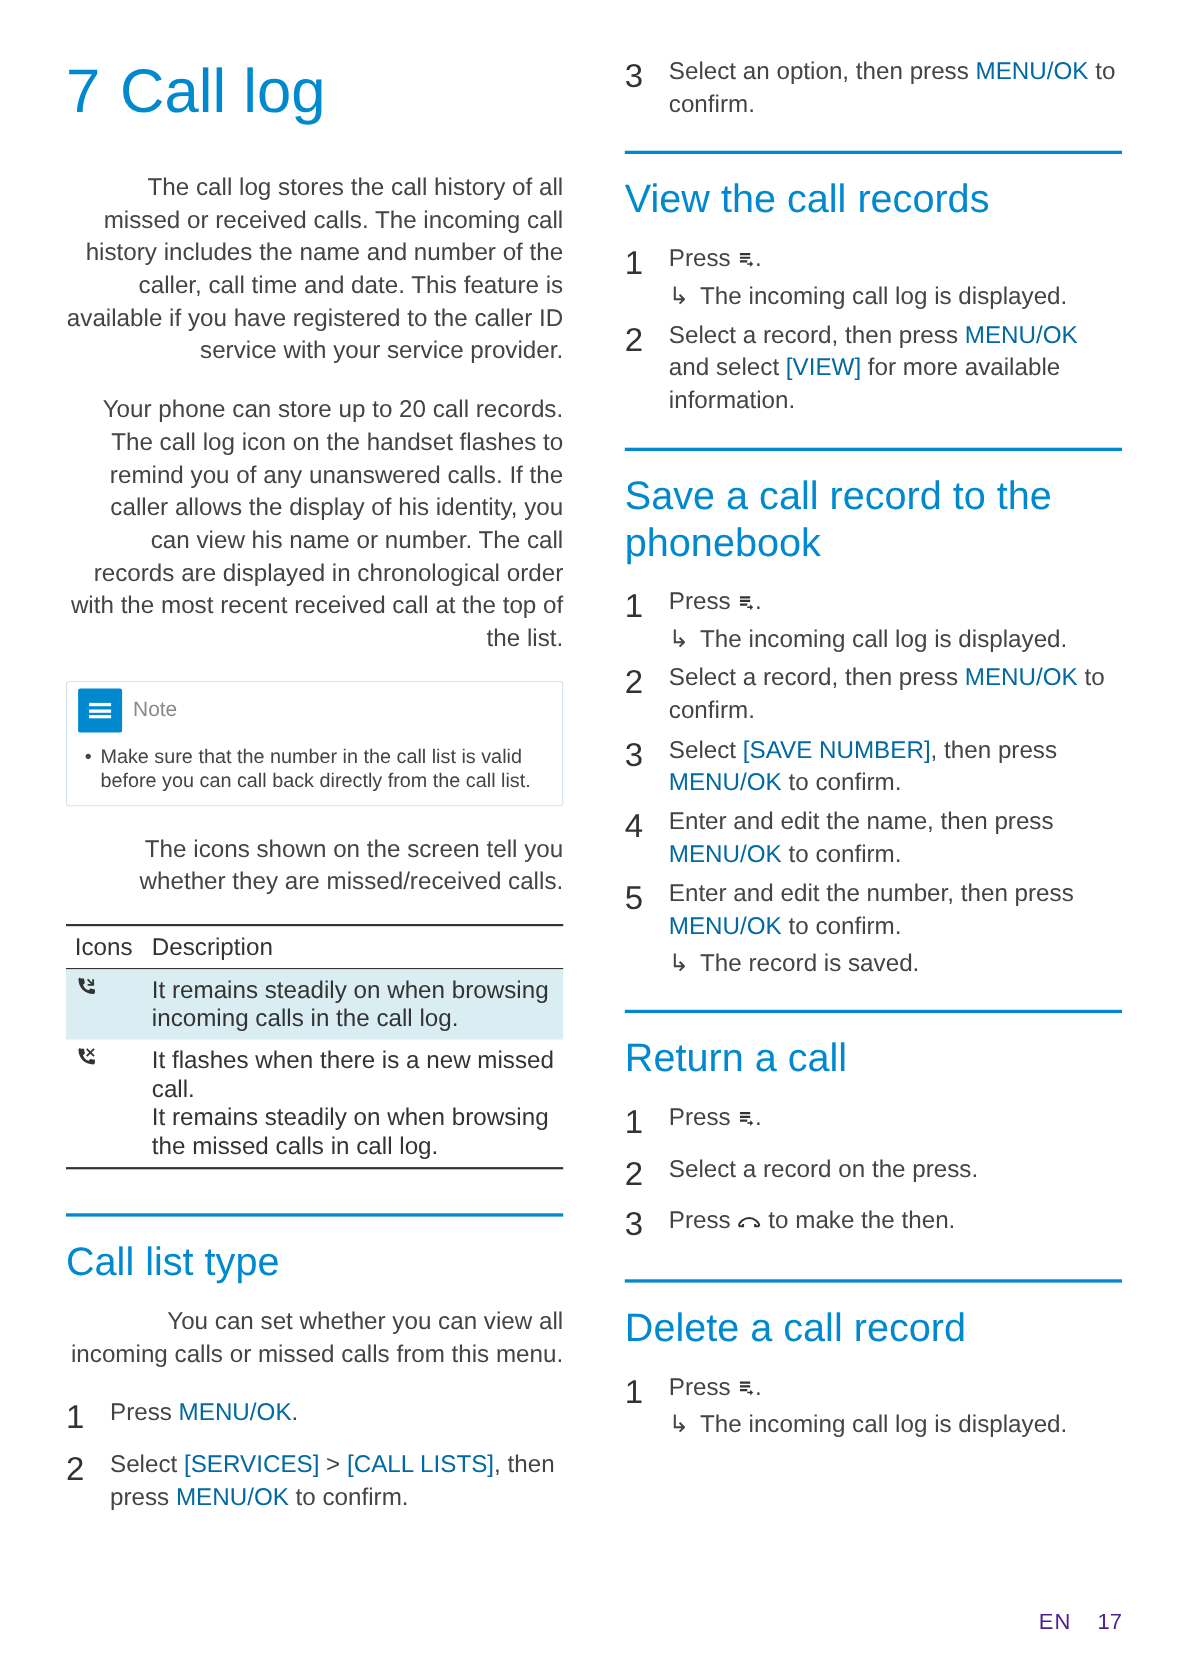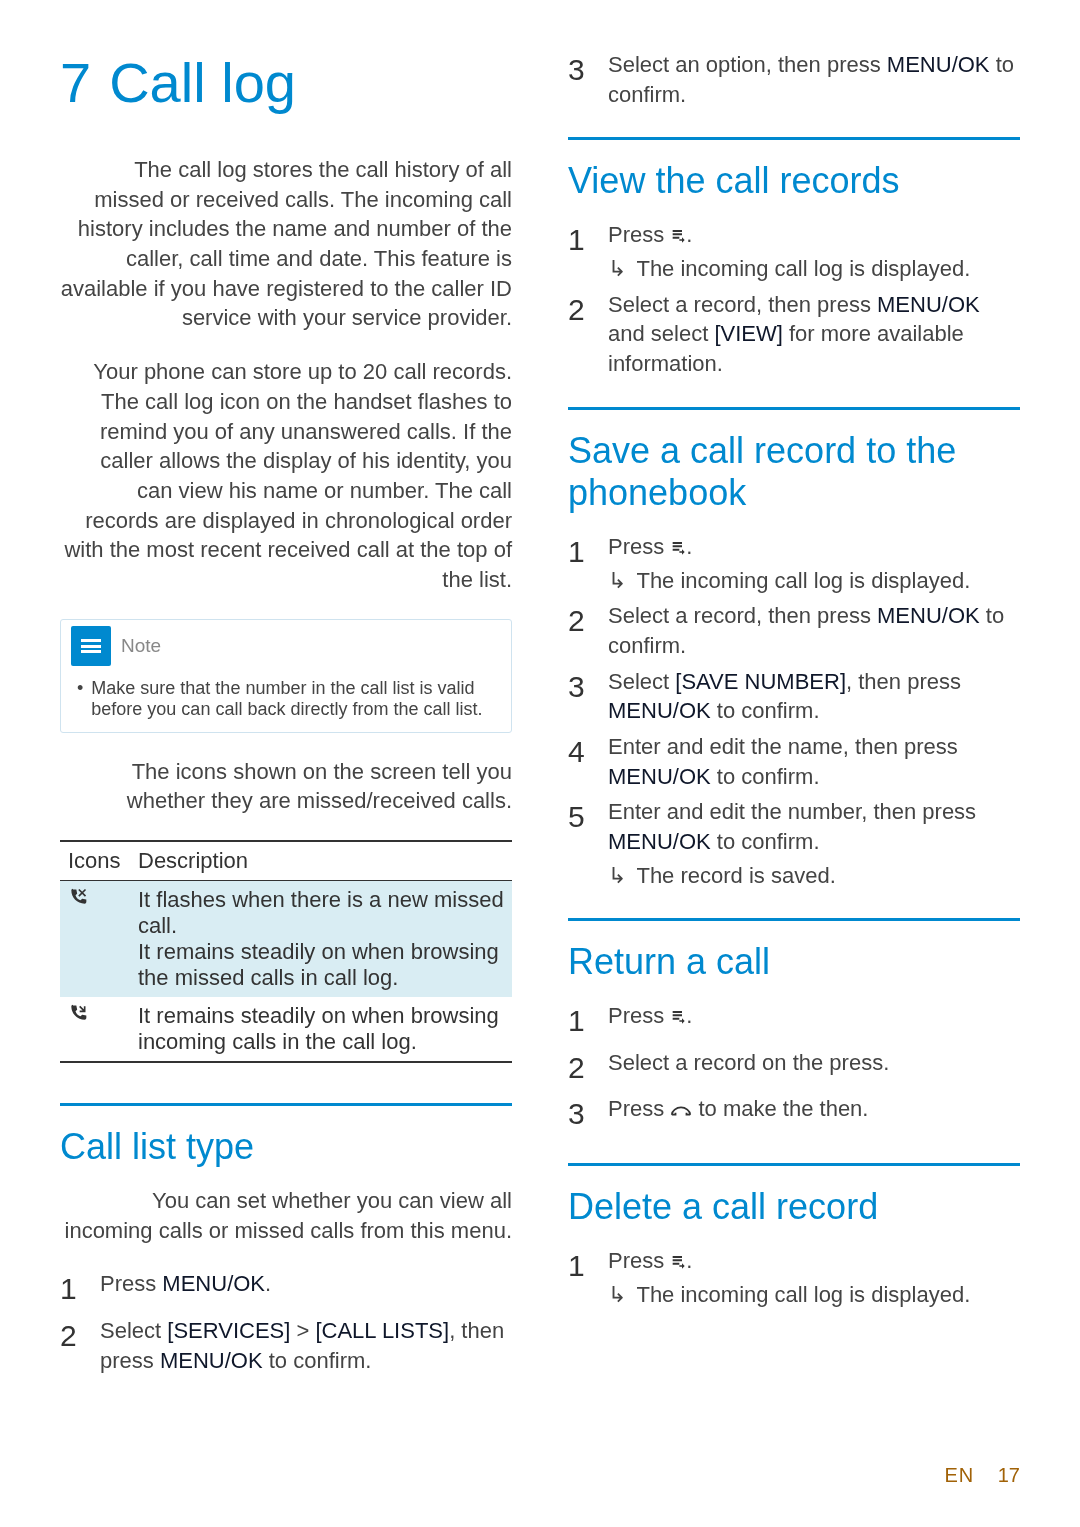--- a/index.html
+++ b/index.html
@@ -120,29 +120,29 @@
   }
   .step-body { flex: 1; }
   .result {
     display: flex;
     gap: 10px;
     margin-top: 4px;
   }
   .result-arrow { flex: 0 0 auto; }
   .bold-key {
     font-weight: 400;
-    color: #0f172a;
+    color: #0369a1;
   }
   .call-log-icon svg { width: 16px; height: 16px; vertical-align: -2px; }
   .talk-icon svg { width: 22px; height: 14px; vertical-align: -2px; }
   .footer {
     position: absolute;
     bottom: 40px; right: 60px;
     font-size: 20px;
-    color: #a16207;
+    color: #4c1d95;
   }
   .footer .lang { margin-right: 18px; letter-spacing: 1px; }
 </style>
 </head>
 <body>
 
 <div class="columns">
 
   <div class="col">
     <h1 class="chapter-title">
@@ -174,37 +174,37 @@
         <tr>
           <th>Icons</th>
           <th>Description</th>
         </tr>
       </thead>
       <tbody>
         <tr>
           <td class="icon-cell">
             <svg viewBox="0 0 24 24" width="20" height="20">
                 <path fill="#333" d="M6 2c-1 0-2 1-2 2 0 9 7 16 16 16 1 0 2-1 2-2v-3l-5-1-2 2c-3-1-5-3-6-6l2-2-1-5H6z"></path>
+                <path stroke="#333" stroke-width="2" fill="none" d="M14 4l6 6M20 4v6h-6"></path>
+              </svg>
+          </td>
+          <td>It remains steadily on when browsing incoming calls in the call log.</td>
+        </tr>
+        <tr>
+          <td class="icon-cell">
+            <svg viewBox="0 0 24 24" width="20" height="20">
+                <path fill="#333" d="M6 2c-1 0-2 1-2 2 0 9 7 16 16 16 1 0 2-1 2-2v-3l-5-1-2 2c-3-1-5-3-6-6l2-2-1-5H6z"></path>
                 <path stroke="#333" stroke-width="2" fill="none" d="M13 3l8 8M21 3l-8 8"></path>
               </svg>
           </td>
           <td>
             <div>It flashes when there is a new missed call.</div>
             <div>It remains steadily on when browsing the missed calls in call log.</div>
           </td>
         </tr>
-        <tr>
-          <td class="icon-cell">
-            <svg viewBox="0 0 24 24" width="20" height="20">
-                <path fill="#333" d="M6 2c-1 0-2 1-2 2 0 9 7 16 16 16 1 0 2-1 2-2v-3l-5-1-2 2c-3-1-5-3-6-6l2-2-1-5H6z"></path>
-                <path stroke="#333" stroke-width="2" fill="none" d="M14 4l6 6M20 4v6h-6"></path>
-              </svg>
-          </td>
-          <td>It remains steadily on when browsing incoming calls in the call log.</td>
-        </tr>
       </tbody>
     </table>
 
     <h2 class="h2">Call list type</h2>
     <p class="body-text">You can set whether you can view all incoming calls or missed calls from this menu.</p>
 
     <ol class="step-list">
       <li>
         <span class="step-num">1</span>
         <span class="step-body">

